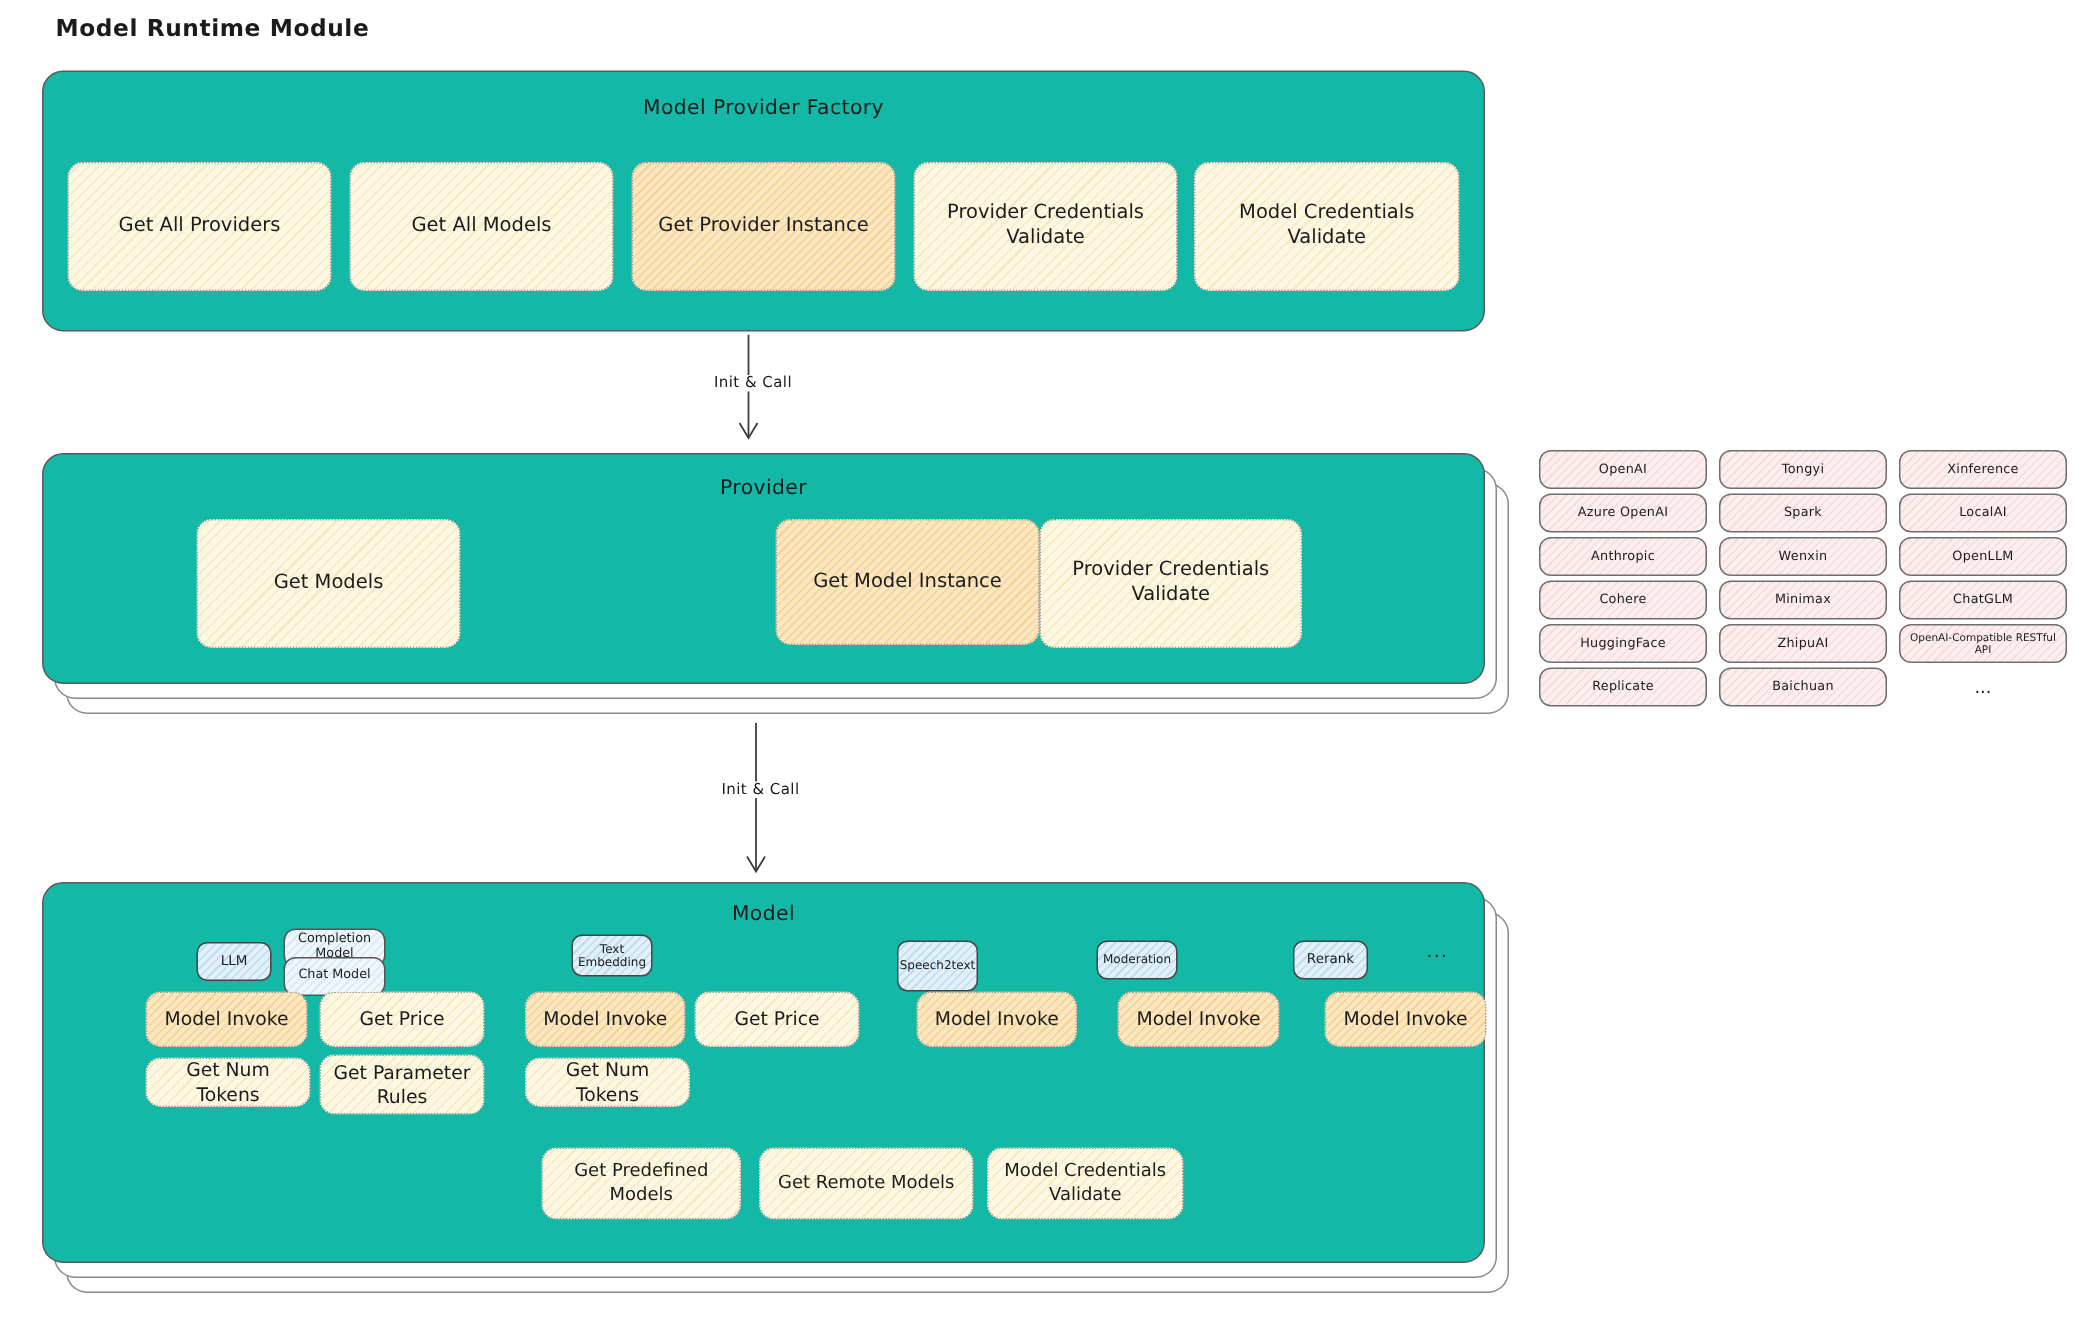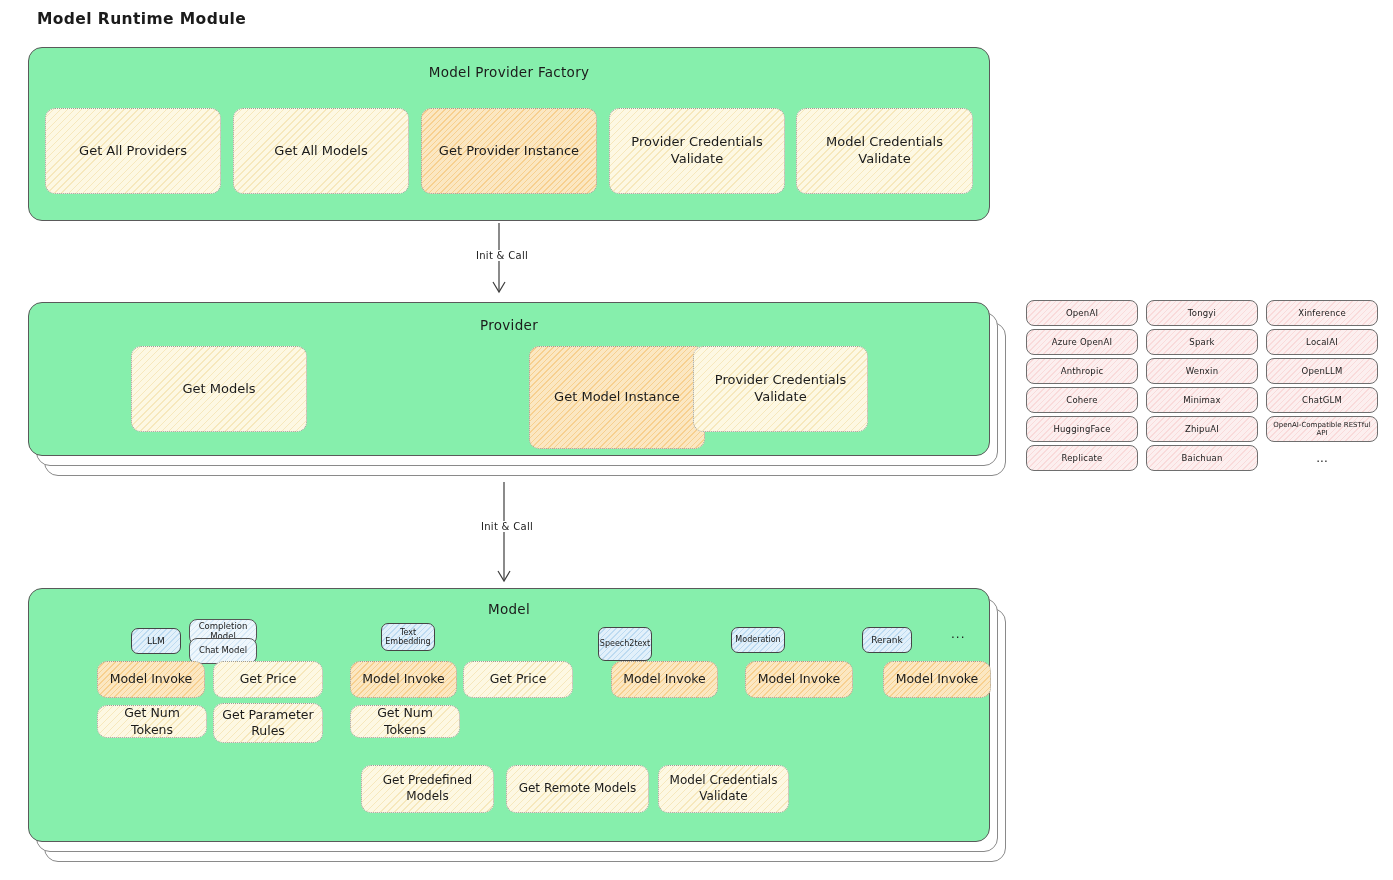--- a/index.html
+++ b/index.html
@@ -3,21 +3,21 @@
 <meta charset="utf-8">
 <style>
   html,body{margin:0;padding:0;background:#ffffff;}
   .canvas{
     position:relative;width:1393px;height:880px;background:#ffffff;overflow:hidden;
     font-family:"DejaVu Sans","Liberation Sans",sans-serif;color:#1b1b1b;
   }
   .main-title{position:absolute;left:37px;top:10px;font-size:15.5px;font-weight:600;letter-spacing:.4px;}
 
   
-  .container{position:absolute;background:#86efac;border:1.5px solid #5a5a5a;border-radius:14px;}
+  .container{position:absolute;background:#14b8a6;border:1.5px solid #5a5a5a;border-radius:14px;}
   .layer{position:absolute;background:#ffffff;border:1.3px solid #8a8a8a;border-radius:14px;}
   .ctitle{position:absolute;left:0;right:0;text-align:center;font-size:13.5px;letter-spacing:.3px;}
 
   
   .node{
     position:absolute;display:flex;align-items:center;justify-content:center;text-align:center;
     border:1.4px dotted #9b9b9b;border-radius:10px;font-size:13px;line-height:1.3;padding:3px 4px;box-sizing:border-box;
     background-color:#fdf8e3;
     background-image:repeating-linear-gradient(135deg,rgba(230,195,100,.30) 0,rgba(230,195,100,.30) 1px,transparent 1px,transparent 5px);
   }
@@ -77,21 +77,21 @@
     <line x1="11" y1="0" x2="11" y2="68" stroke="#3d3d3d" stroke-width="1.2"></line>
     <path d="M5 59 L11 69 L17 59" fill="none" stroke="#3d3d3d" stroke-width="1.2"></path>
   </svg>
   <div class="arrow-label" style="left:463px;top:250px;width:72px;">Init &amp; Call</div>
 
   <div class="layer" style="left:44px;top:322px;width:960px;height:152px;"></div>
   <div class="layer" style="left:36px;top:312px;width:960px;height:152px;"></div>
   <div class="container" style="left:28px;top:302px;width:960px;height:152px;">
     <div class="ctitle" style="top:14px;">Provider</div>
     <div class="node" style="left:102px;top:43px;width:176px;height:86px;">Get Models</div>
-    <div class="node orange" style="left:500px;top:43px;width:176px;height:103px;text-align:right;">Get Model Instance</div>
+    <div class="node orange" style="left:488px;top:43px;width:176px;height:84px;text-align:right;">Get Model Instance</div>
     <div class="node" style="left:664px;top:43px;width:175px;height:86px;">Provider Credentials Validate</div>
   </div>
 
   <div class="pgrid">
     <div class="pink">OpenAI</div>
     <div class="pink">Tongyi</div>
     <div class="pink">Xinference</div>
     <div class="pink">Azure OpenAI</div>
     <div class="pink">Spark</div>
     <div class="pink">LocalAI</div>

